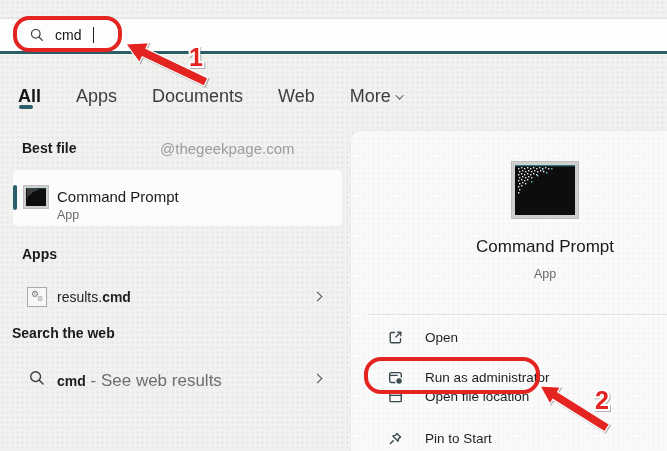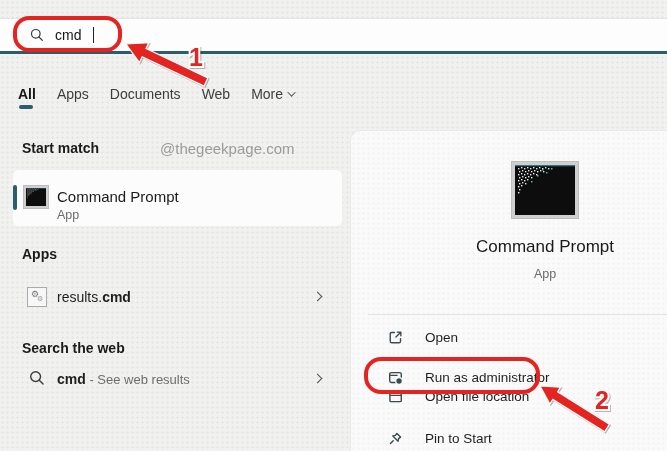--- a/index.html
+++ b/index.html
@@ -19,21 +19,21 @@
     left:0; top:18px; width:667px; height:36px;
     background:#fdfdfd; border-top:1px solid #e3e3e3;
     border-bottom:3px solid #2b5e68;
     display:flex; align-items:center;
   }
   .search-inner { display:flex; align-items:center; gap:11px; padding-left:30px; }
   .search-text { font-size:14px; color:#161616; }
   .caret { display:inline-block; width:1px; height:16px; background:#222; margin-left:1px; vertical-align:middle; }
 
   
-  .tabs { left:18px; top:86px; display:flex; gap:21px; align-items:center; font-size:14px; color:#3d3d3d; }
+  .tabs { left:18px; top:86px; display:flex; gap:35px; align-items:center; font-size:18px; color:#3d3d3d; }
   .tab { cursor:default; }
   .tab.active { font-weight:700; color:#161616; }
   .tab-underline { left:19px; top:105px; width:14px; height:4px; border-radius:2px; background:#2b5e68; }
   .more-wrap { display:flex; align-items:center; gap:7px; }
   .chev-down { width:6px; height:6px; border-left:1.4px solid #555; border-bottom:1.4px solid #555; transform:rotate(-45deg) translateY(-2px); }
   .chev-right { width:7px; height:7px; border-top:1.5px solid #4f4f4f; border-right:1.5px solid #4f4f4f; transform:rotate(45deg); }
 
   
   .section-header { font-size:14px; font-weight:700; color:#1b1b1b; }
   .watermark { font-size:15px; color:#9b9b9b; }
@@ -49,21 +49,21 @@
 
   .file-icon {
     width:20px; height:20px; background:#f7f7f7; border:1px solid #ababab;
     position:relative; overflow:hidden;
   }
   .file-icon .gear1 { position:absolute; left:3px; top:1px; font-size:9px; color:#767676; font-family:"DejaVu Sans", sans-serif; }
   .file-icon .gear2 { position:absolute; left:9px; top:7px; font-size:7px; color:#9a9a9a; font-family:"DejaVu Sans", sans-serif; }
 
   .result-text { font-size:14px; color:#1f1f1f; }
   .result-text b { font-weight:700; }
-  .result-suffix { font-size:13px; color:#6e6e6e; }
+  .result-suffix { font-size:17px; color:#6e6e6e; }
 
   
   .right-panel {
     left:350px; top:130px; width:317px; height:321px;
     background-color:#fafafa;
     background-image:radial-gradient(rgba(0,0,0,0.025) 1px, transparent 1.2px);
     background-size:5px 5px;
     border-top-left-radius:10px;
     border-left:1px solid #e9e9e9; border-top:1px solid #e9e9e9;
   }
@@ -166,21 +166,21 @@
   <span class="tab">Apps</span>
   <span class="tab">Documents</span>
   <span class="tab">Web</span>
   <span class="tab more-wrap">
     <span>More</span>
     <span class="chev-down"></span>
   </span>
 </div>
 <div class="abs tab-underline"></div>
 
-<div class="abs section-header" style="left:22px; top:140px;">Start match</div>
+<div class="abs section-header" style="left:22px; top:140px;">Best file</div>
 <div class="abs watermark" style="left:160px; top:140px;">@thegeekpage.com</div>
 
 <div class="abs bm-card"></div>
 <div class="abs bm-accent"></div>
 <div class="abs term-icon-frame" style="left:24px; top:186px;">
   <svg width="20" height="18">
       <use href="#cmdicon"></use>
     </svg>
 </div>
 <div class="abs bm-title" style="left:57px; top:188px;">Command Prompt</div>
@@ -190,21 +190,21 @@
 
 <div class="abs" style="left:12px; top:280px; width:331px; height:34px;">
   <div class="file-icon abs" style="left:15px; top:7px;">
     <span class="gear1">⚙</span>
     <span class="gear2">⚙</span>
   </div>
   <div class="abs result-text" style="left:45px; top:9px;"><span>results.</span><b>cmd</b></div>
   <span class="chev-right abs" style="left:302px; top:13px;"></span>
 </div>
 
-<div class="abs section-header" style="left:22px; top:325px;margin-top:15px;">Search the web</div>
+<div class="abs section-header" style="left:12px; top:325px;">Search the web</div>
 
 <div class="abs" style="left:12px; top:362px; width:331px; height:34px;">
   <svg class="abs" style="left:17px; top:8px;" width="16" height="16">
       <use href="#magnifier"></use>
     </svg>
   <div class="abs result-text" style="left:45px; top:9px;"><b>cmd</b><span class="result-suffix"> - See web results</span></div>
   <span class="chev-right abs" style="left:302px; top:13px;"></span>
 </div>
 
 <div class="abs right-panel"></div>

